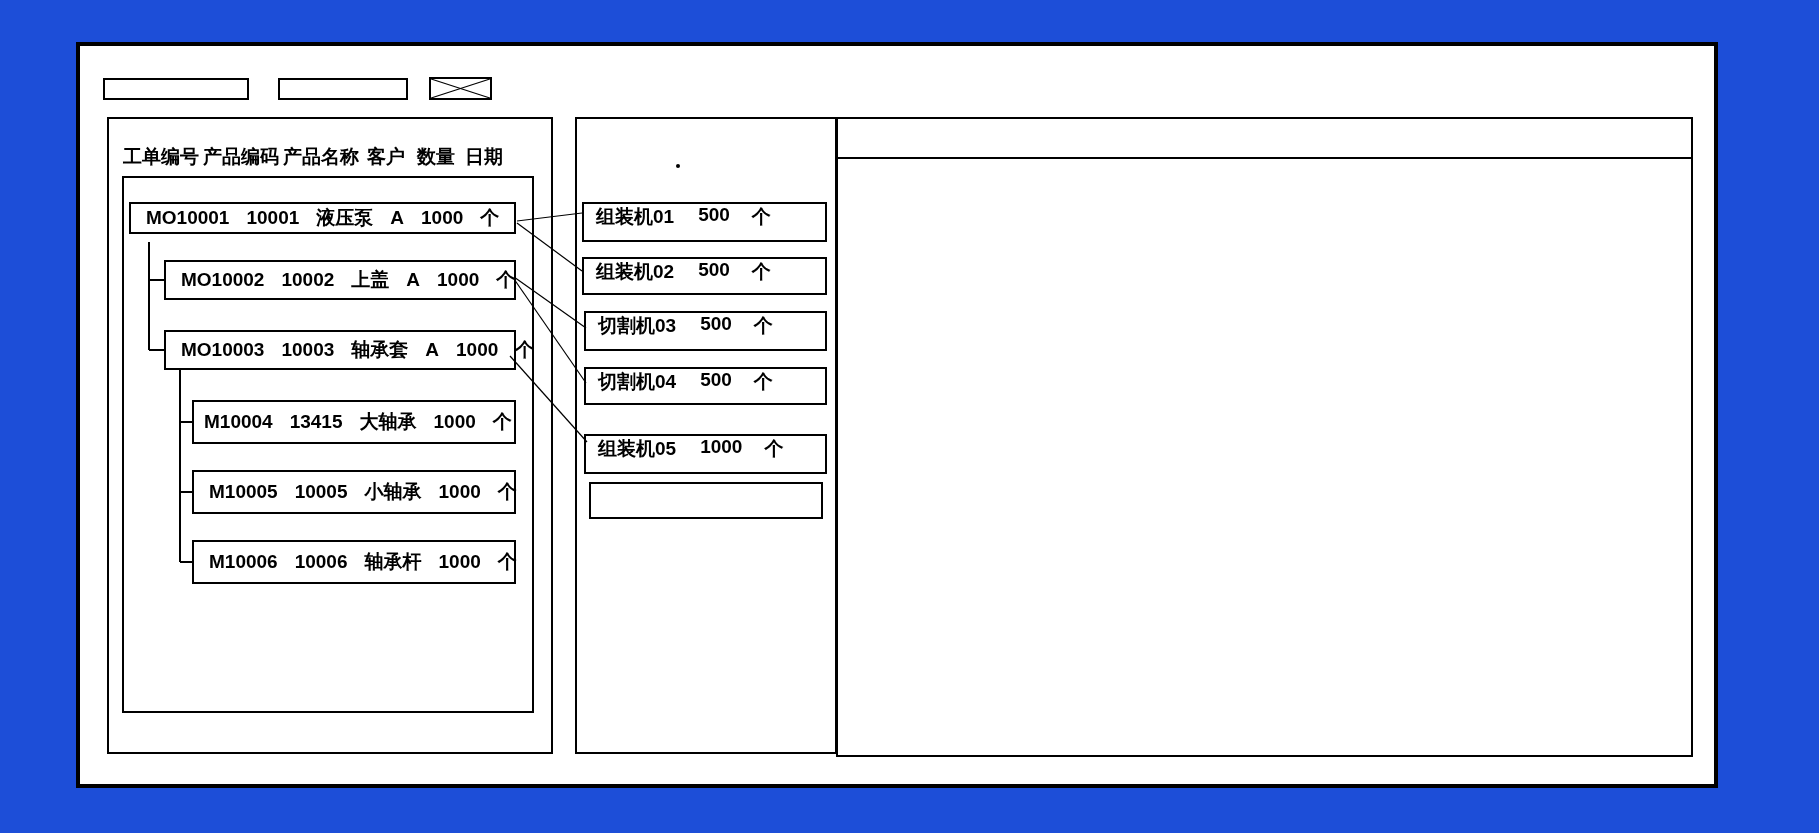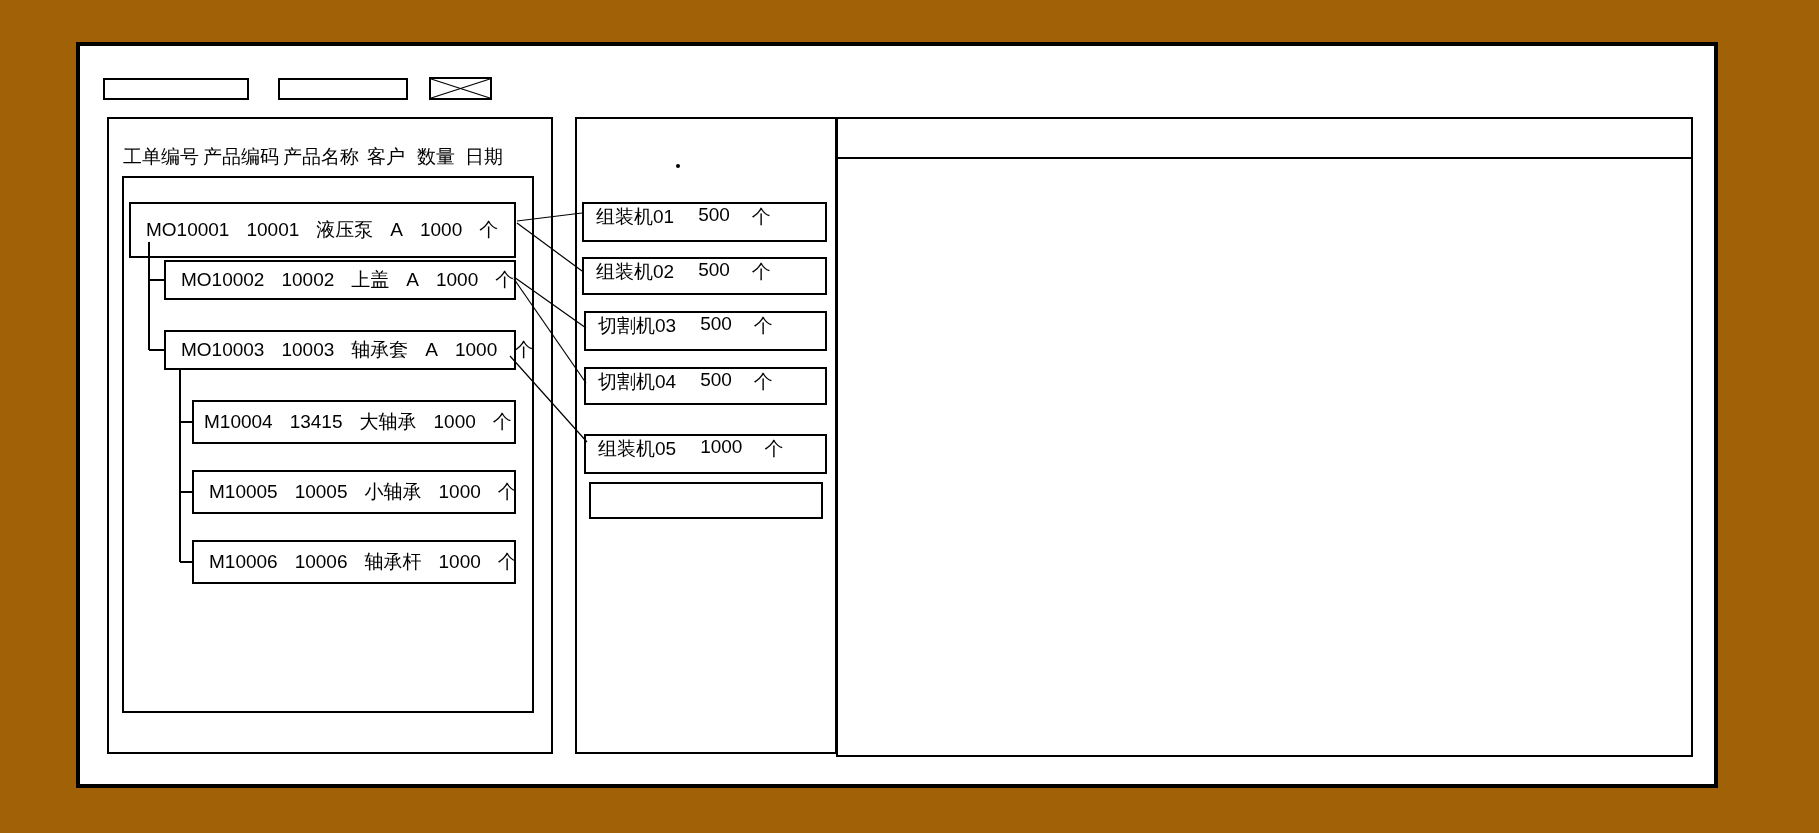--- a/index.html
+++ b/index.html
@@ -5,22 +5,23 @@
   html, body {
     margin: 0;
     padding: 0;
     background: #ffffff;
     font-family: "Liberation Sans", "DejaVu Sans", sans-serif;
   }
   #canvas {
     position: relative;
     width: 1819px;
     height: 833px;
-    background: #a16207;
+    background: #1d4ed8;
     overflow: hidden;
+    font-weight: bold;
   }
   .abs { position: absolute; box-sizing: border-box; }
 
   
   .outer-frame {
     border: 4px solid #000000;
     background: #ffffff;
   }
 
   
@@ -120,21 +121,21 @@
 
   <span class="col-header" style="left:123px;">工单编号</span>
   <span class="col-header" style="left:203px;">产品编码</span>
   <span class="col-header" style="left:283px;">产品名称</span>
   <span class="col-header" style="left:367px;">客户</span>
   <span class="col-header" style="left:417px;">数量</span>
   <span class="col-header" style="left:465px;">日期</span>
 
   <div class="abs panel" style="left:122px; top:176px; width:412px; height:537px;"></div>
 
-  <div class="abs order-box" style="left:129px; top:202px; width:387px; height:56px;">
+  <div class="abs order-box" style="left:129px; top:202px; width:387px; height:32px;">
     <span class="cell">MO10001</span>
     <span class="cell">10001</span>
     <span class="cell">液压泵</span>
     <span class="cell">A</span>
     <span class="cell">1000</span>
     <span class="cell">个</span>
   </div>
 
   <div class="abs order-box" style="left:164px; top:260px; width:352px; height:40px;">
     <span class="cell">MO10002</span>

